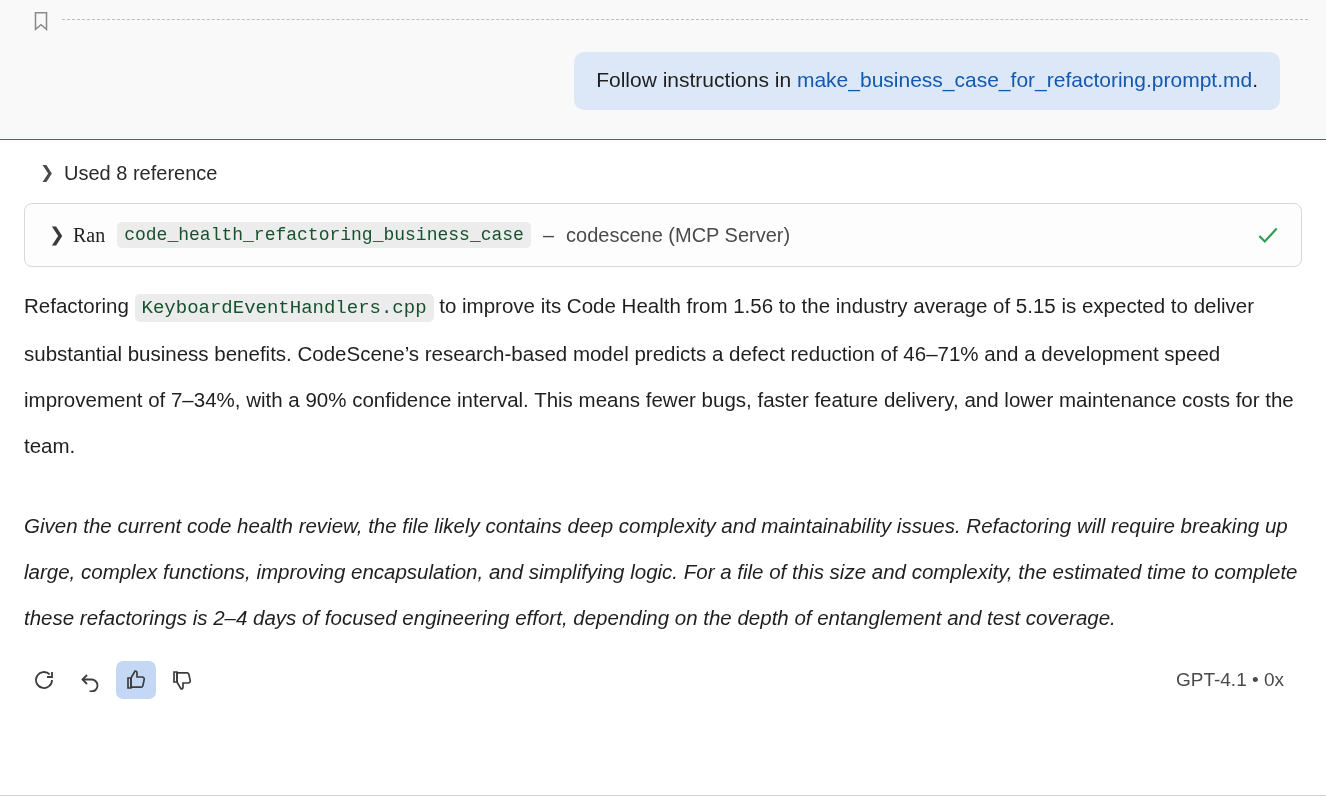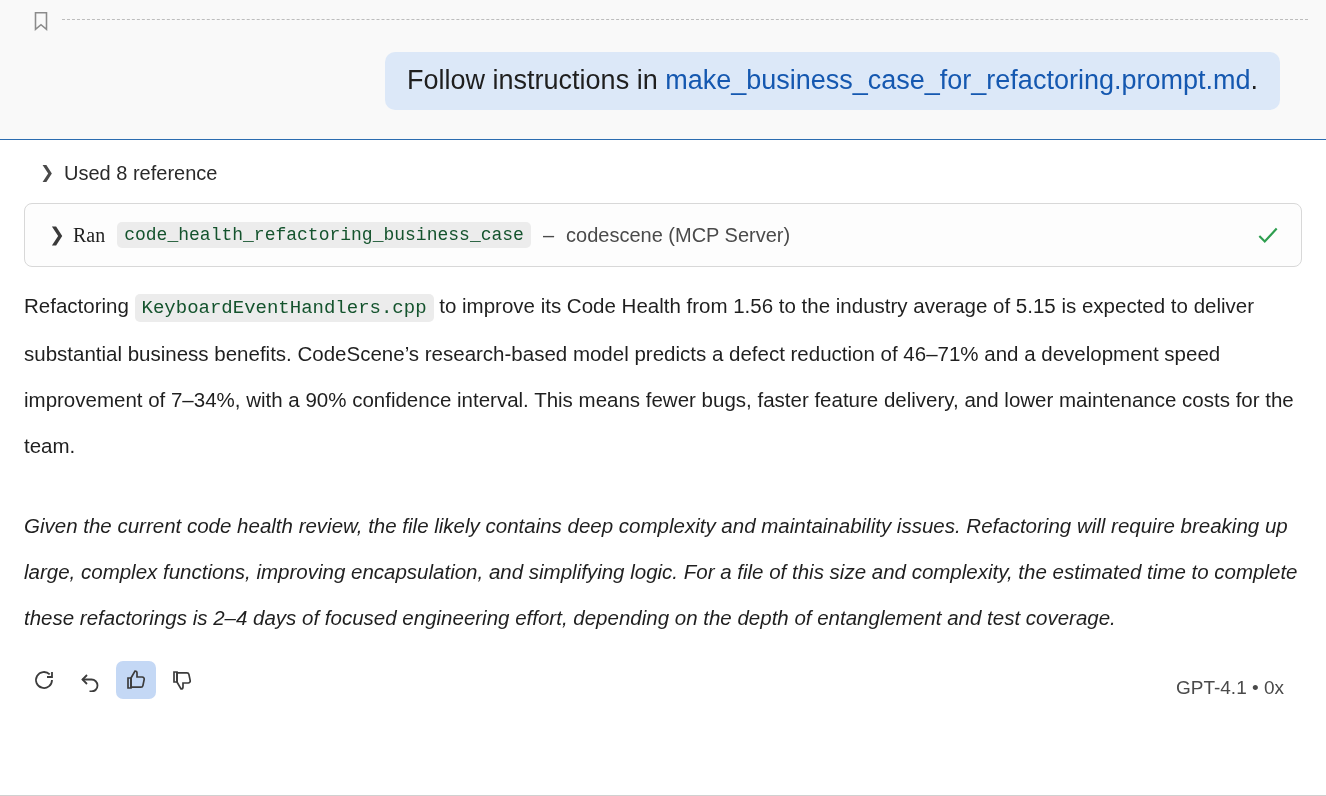--- a/index.html
+++ b/index.html
@@ -48,21 +48,21 @@
   }
 
   .user-bubble {
     position: absolute;
     right: 46px;
     top: 52px;
     max-width: 900px;
     background: #dce8f8;
     border-radius: 10px;
     padding: 14px 22px 16px 22px;
-    font-size: 27px;
+    font-size: 21px;
     line-height: 28px;
     color: #1f1f1f;
     white-space: nowrap;
   }
   .user-bubble .file-link {
     color: #1558b0;
     text-decoration: none;
   }
 
   
@@ -141,21 +141,21 @@
     color: #1f1f1f;
     margin: 16px 0 0 2px;
     max-width: 1285px;
   }
   .para.second { margin-top: 34px; font-style: italic; }
   .para .code-chip { font-size: 19px; }
 
   
   .footer-row {
     display: flex;
-    align-items: flex-end;
+    align-items: center;
     padding: 20px 2px 0 2px;
     gap: 6px;
   }
   .act-btn {
     width: 40px;
     height: 38px;
     display: flex;
     align-items: center;
     justify-content: center;
     border-radius: 7px;

